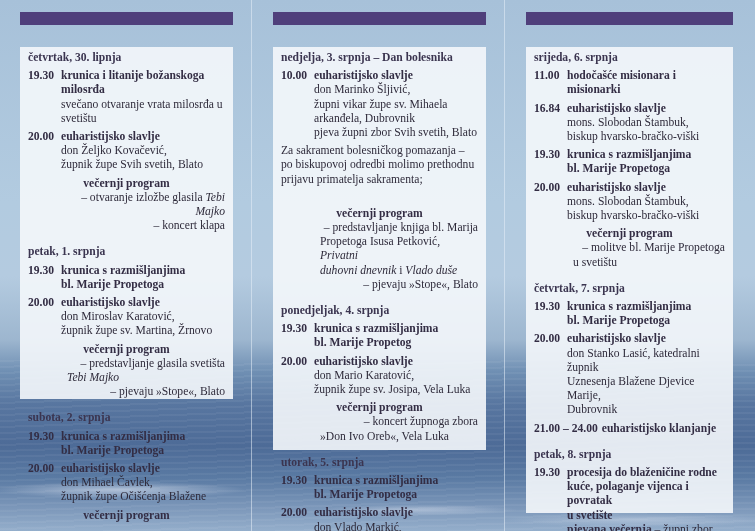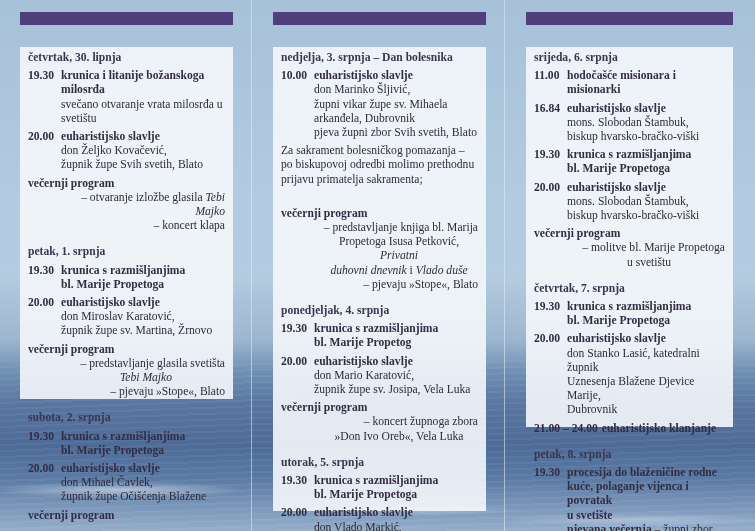--- a/index.html
+++ b/index.html
@@ -28,23 +28,23 @@
     padding:4px 8px 4px 8px; box-sizing:border-box;
     font-size:11.6px; line-height:14.2px;
   }
   .day { font-weight:bold; color:#3b3550; margin:0 0 4px 0; }
   .day.spaced { margin-top:12px; }
   .entry { display:flex; margin-bottom:4px; }
   .time { font-weight:bold; width:33px; flex:none; color:#332d44; }
   .time.wide { width:auto; margin-right:4px; }
   .body { flex:1; }
   .b { font-weight:bold; color:#332d44; }
-  .vp { font-weight:bold; color:#332d44; }
+  .vp { font-weight:bold; color:#332d44;text-align:center; }
   .dash { padding-left:33px; text-indent:-6px;text-align:right; }
-  .dash2 { padding-left:39px;text-align:center; }
+  .dash2 { padding-left:39px; }
   .para { margin-bottom:20px; }
   i { font-style:italic; }
 </style>
 </head>
 <body>
 
 <div class="sea"></div>
 <div class="fold" style="left:251px"></div>
 <div class="fold" style="left:504px"></div>
 
@@ -105,21 +105,21 @@
       <div class="b">euharistijsko slavlje</div>
       <div>don Mihael Čavlek,</div>
       <div>župnik župe Očišćenja Blažene</div>
     </div>
   </div>
   <div class="vp">večernji program</div>
 
 </div>
 
 <div class="bar" style="left:273px;width:213px"></div>
-<div class="panel" style="left:273px;width:213px;height:464px">
+<div class="panel" style="left:273px;width:213px;height:403px">
   <div class="day">nedjelja, 3. srpnja – Dan bolesnika</div>
   <div class="entry">
     <span class="time">10.00</span>
     <div class="body">
       <div class="b">euharistijsko slavlje</div>
       <div>don Marinko Šljivić,</div>
       <div>župni vikar župe sv. Mihaela</div>
       <div>arkanđela, Dubrovnik</div>
       <div>pjeva župni zbor Svih svetih, Blato</div>
     </div>
@@ -164,21 +164,21 @@
     <div class="body">
       <div class="b">euharistijsko slavlje</div>
       <div>don Vlado Markić,</div>
       <div>župnik župe sv. Roka, Lumbarda</div>
     </div>
   </div>
 
 </div>
 
 <div class="bar" style="left:526px;width:207px"></div>
-<div class="panel" style="left:526px;width:207px;height:380px">
+<div class="panel" style="left:526px;width:207px;height:466px">
   <div class="day">srijeda, 6. srpnja</div>
   <div class="entry">
     <span class="time">11.00</span>
     <div class="body">
         <div class="b">hodočašće misionara i misionarki</div>
       </div>
   </div>
   <div class="entry">
     <span class="time">16.84</span>
     <div class="body">

